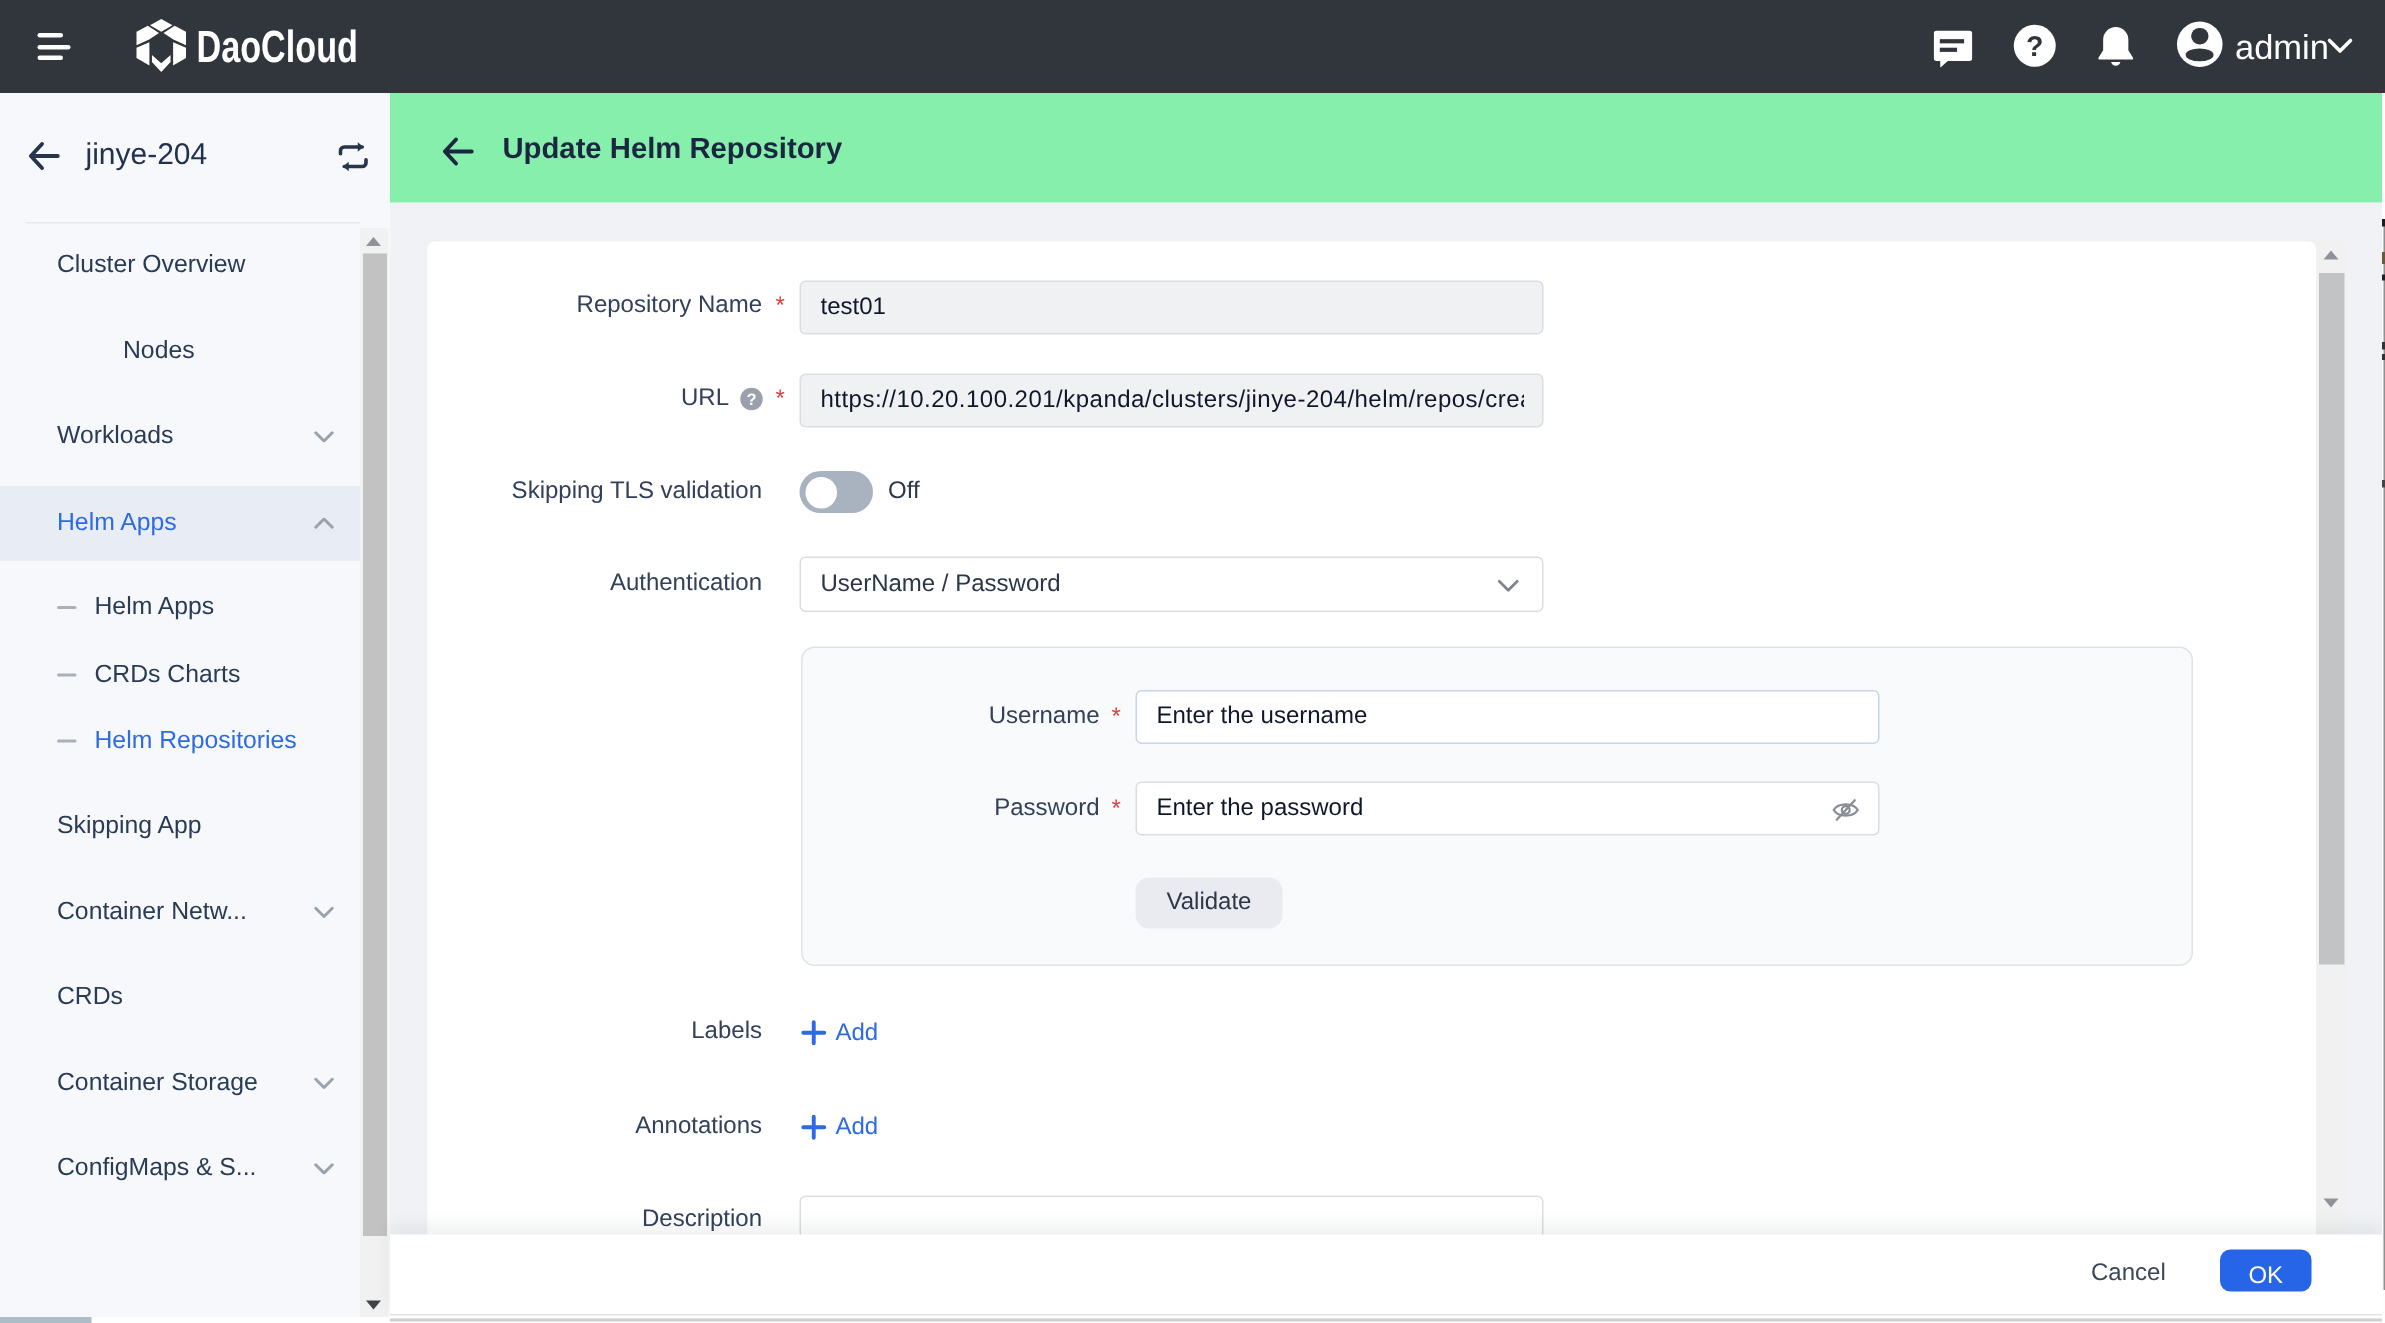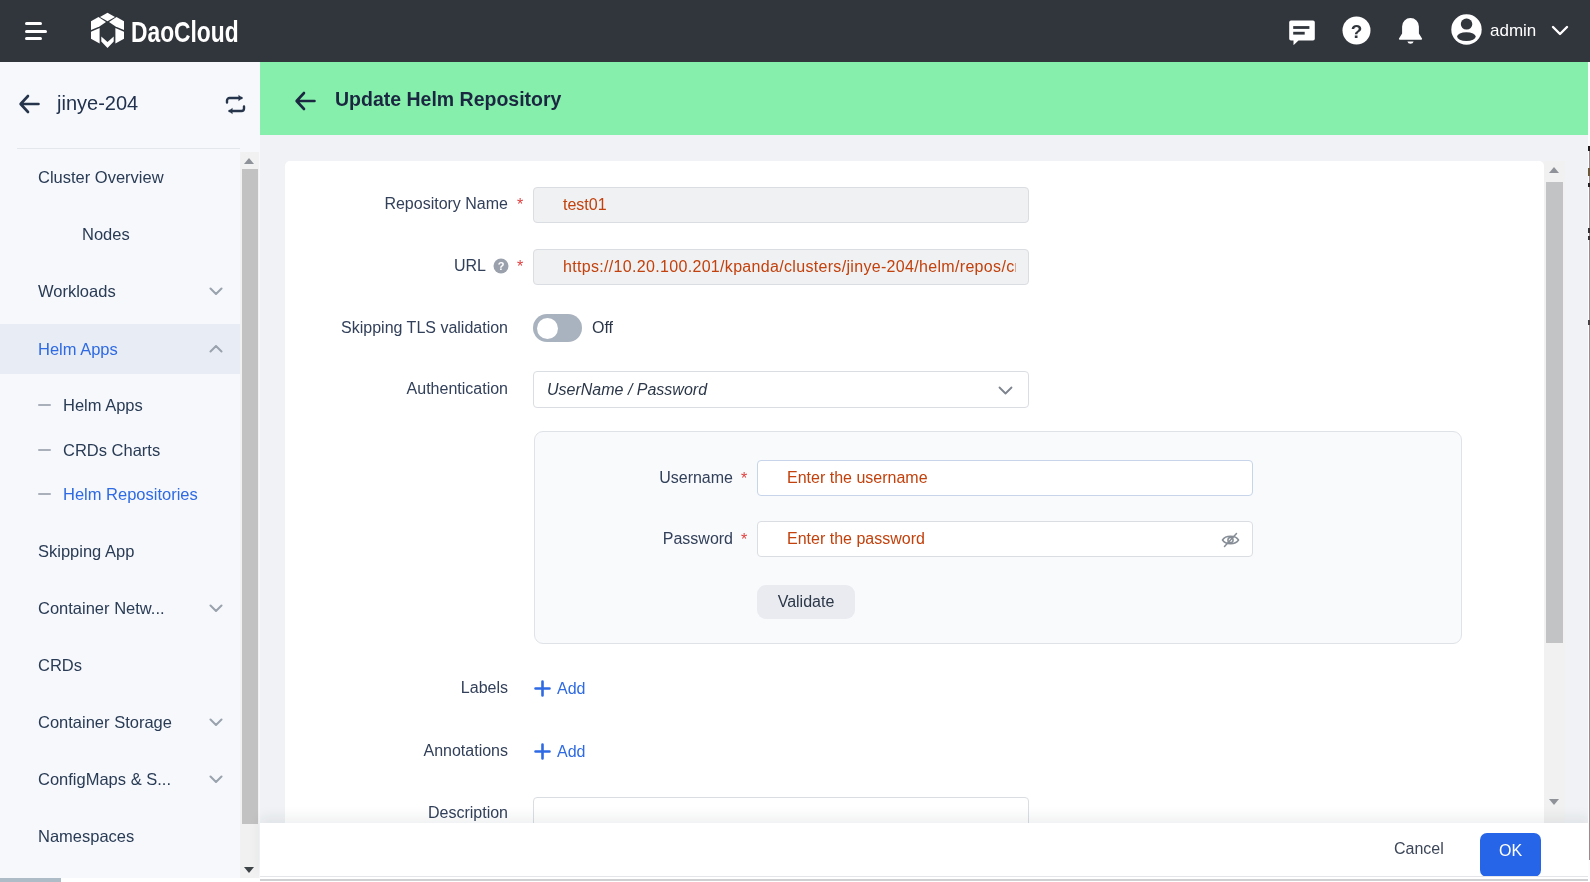--- a/index.html
+++ b/index.html
@@ -3,21 +3,21 @@
 <meta charset="utf-8">
 <style>
   * { margin:0; padding:0; box-sizing:border-box; }
   html,body { width:1590px; height:882px; overflow:hidden; font-family:"Liberation Sans", sans-serif; }
   #app { position:relative; width:1590px; height:882px; background:#fff; }
 
   
   #topbar { position:absolute; left:0; top:0; width:1590px; height:62px; background:#31353c; }
   .hline { position:absolute; height:3px; border-radius:1.5px; background:#fff; }
   #logotext { position:absolute; left:131px; top:15px; font-size:30px; font-weight:700; color:#fff; transform:scaleX(0.76); transform-origin:0 0; letter-spacing:0; }
-  .tb-admin { position:absolute; left:1490px; top:0; height:62px; line-height:62px; color:#fff; font-size:17px; }
+  .tb-admin { position:absolute; left:1490px; top:0; height:62px; line-height:62px; color:#fff; font-size:23px; }
 
   
   #sidebar { position:absolute; left:0; top:62px; width:260px; height:816px; background:#f6f8fb; }
   .sb-title { position:absolute; left:57px; top:30px; font-size:20px; color:#22324e; font-weight:500; }
   .sb-divider { position:absolute; left:17px; top:86px; width:223px; height:1px; background:#e4e7ec; }
   .mi { position:absolute; left:0; width:240px; height:57px; font-size:16.5px; color:#293b55; }
   .mi .t { position:absolute; left:38px; top:50%; transform:translateY(-50%); }
   .mi-sub { position:absolute; left:0; width:240px; height:45px; font-size:16.5px; color:#293b55; }
   .mi-sub .t { position:absolute; left:63px; top:50%; transform:translateY(-50%); }
   .mi-sub .dash { position:absolute; left:38px; top:50%; width:13px; height:2px; background:#a9b0ba; margin-top:-1px; border-radius:1px; }
@@ -30,28 +30,28 @@
   .tri-down { width:0; height:0; border-left:5px solid transparent; border-right:5px solid transparent; border-top:6px solid #3e4347; position:absolute; }
 
   
   #main { position:absolute; left:260px; top:62px; width:1330px; height:820px; background:#fff; }
   #mainhead { position:absolute; left:0; top:0; width:1330px; height:73px; background:#86efac; }
   #mh-title { position:absolute; left:75px; top:26px; font-size:19.5px; font-weight:700; color:#1b2740; }
   #graybg { position:absolute; left:0; top:73px; width:1330px; height:689px; background:#f0f2f5; }
   #card { position:absolute; left:25px; top:99px; width:1259px; height:721px; background:#fff; border-radius:5px; }
   #footer { position:absolute; left:0; top:761px; width:1330px; height:53px; background:#fff; box-shadow:0 -6px 12px rgba(30,40,60,0.07); }
   .cancel { position:absolute; left:1134px; top:17px; font-size:16px; color:#3c4659; }
-  .okbtn { position:absolute; left:1220px; top:10px; width:61px; height:44px; background:#2765e8; border-radius:7px; color:#fff; font-size:16px; text-align:center; line-height:36px; }
+  .okbtn { position:absolute; left:1220px; top:10px; width:61px; height:28px; background:#2765e8; border-radius:7px; color:#fff; font-size:16px; text-align:center; line-height:36px; }
 
   
   .flabel { position:absolute; font-size:16px; color:#32405a; white-space:nowrap; transform:translateY(-50%); }
   .ast { position:absolute; color:#e0403f; font-size:16px; transform:translateY(-45%); }
   .inp { position:absolute; border:1px solid #dadde2; border-radius:4px; font-size:16px; background:#fff; }
-  .inp .ph { position:absolute; left:29px; right:12px; top:50%; transform:translateY(-50%); color:#c2410c; white-space:nowrap; overflow:hidden; }
-  .inp .val { position:absolute; left:13px; top:50%; transform:translateY(-50%); color:#2b3748; white-space:nowrap;font-style:italic; }
+  .inp .ph { position:absolute; left:13px; right:12px; top:50%; transform:translateY(-50%); color:#0f172a; white-space:nowrap; overflow:hidden; }
+  .inp .val { position:absolute; left:13px; top:50%; transform:translateY(-50%); color:#2b3748; white-space:nowrap; }
   .disabled { background:#f0f1f3; }
   .addlink { position:absolute; font-size:16px; color:#2e6ae3; transform:translateY(-50%); }
 
   .mc-vtrack { position:absolute; left:1284px; top:99px; width:21px; height:662px; background:#f1f1f1; }
   .mc-vthumb { position:absolute; left:1286px; top:120px; width:17px; height:461px; background:#c1c3c5; }
 </style>
 </head>
 <body>
 <div id="app">
 
@@ -156,23 +156,20 @@
       <svg class="chev" width="14" height="8" viewBox="0 0 14 8">
           <path d="M1.5 1.5 L7 7 L12.5 1.5" fill="none" stroke="#9aa3ad" stroke-width="2" stroke-linecap="round" stroke-linejoin="round"></path>
         </svg>
     </div>
     <div class="mi" style="top:688px;">
         <span class="t">ConfigMaps &amp; S...</span>
       <svg class="chev" width="14" height="8" viewBox="0 0 14 8">
           <path d="M1.5 1.5 L7 7 L12.5 1.5" fill="none" stroke="#9aa3ad" stroke-width="2" stroke-linecap="round" stroke-linejoin="round"></path>
         </svg>
     </div>
-    <div class="mi" style="top:745px;">
-        <span class="t">Namespaces</span>
-      </div>
 
     <div class="sb-vtrack"></div>
     <div class="sb-vthumb"></div>
     <div class="tri-up" style="left:244px; top:96px;"></div>
     <div class="tri-down" style="left:244px; top:805px;"></div>
   </div>
 
   <div id="main">
     <div id="graybg"></div>
     <div id="card"></div>

